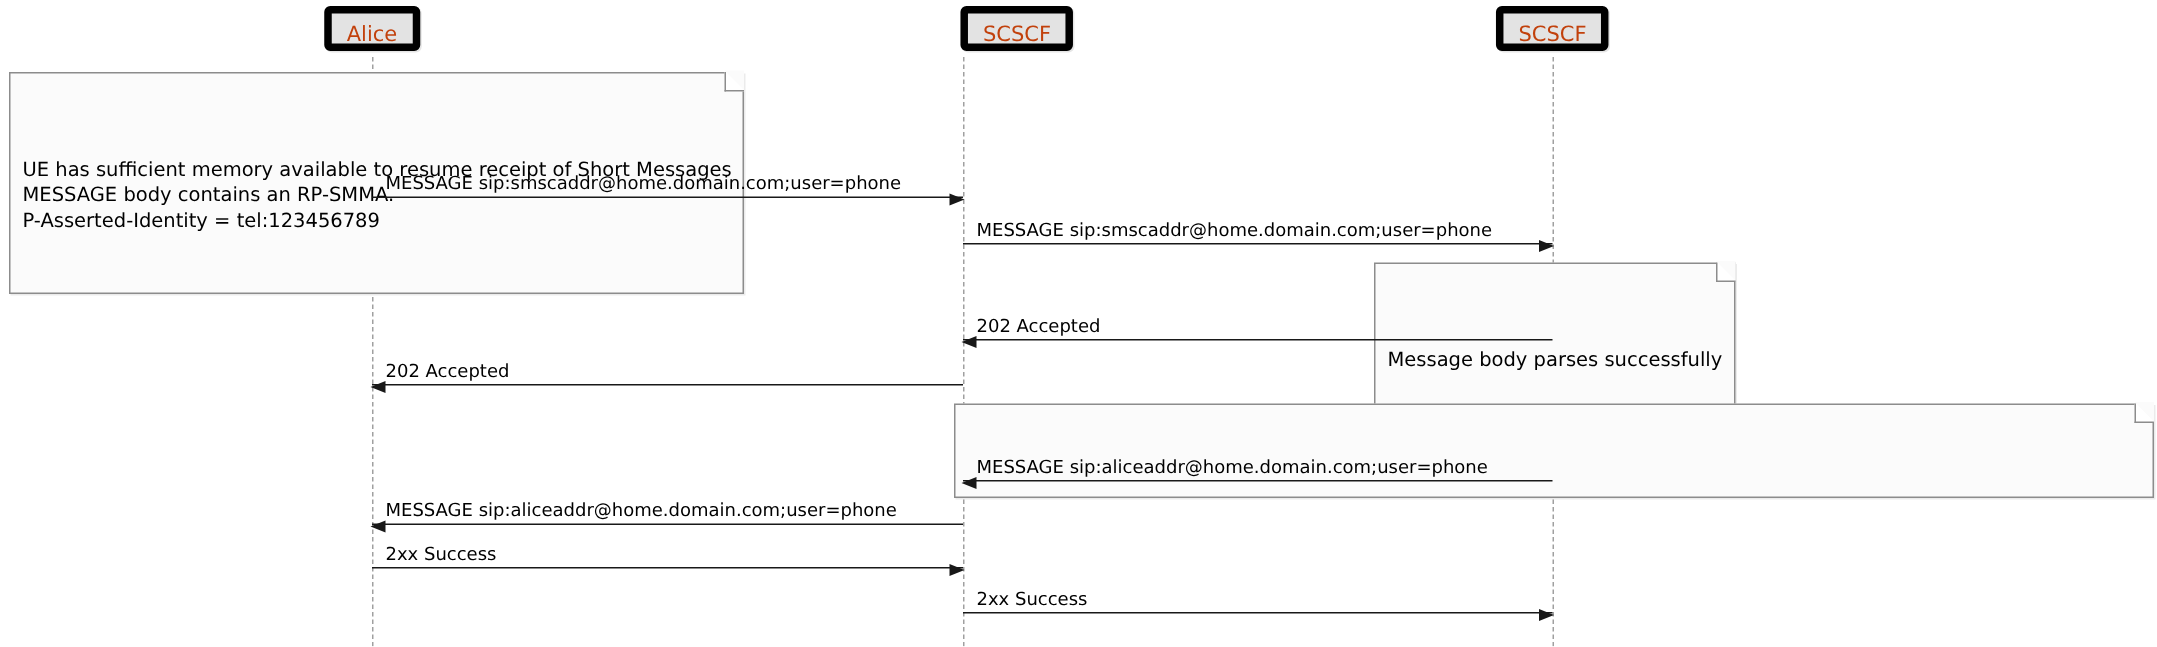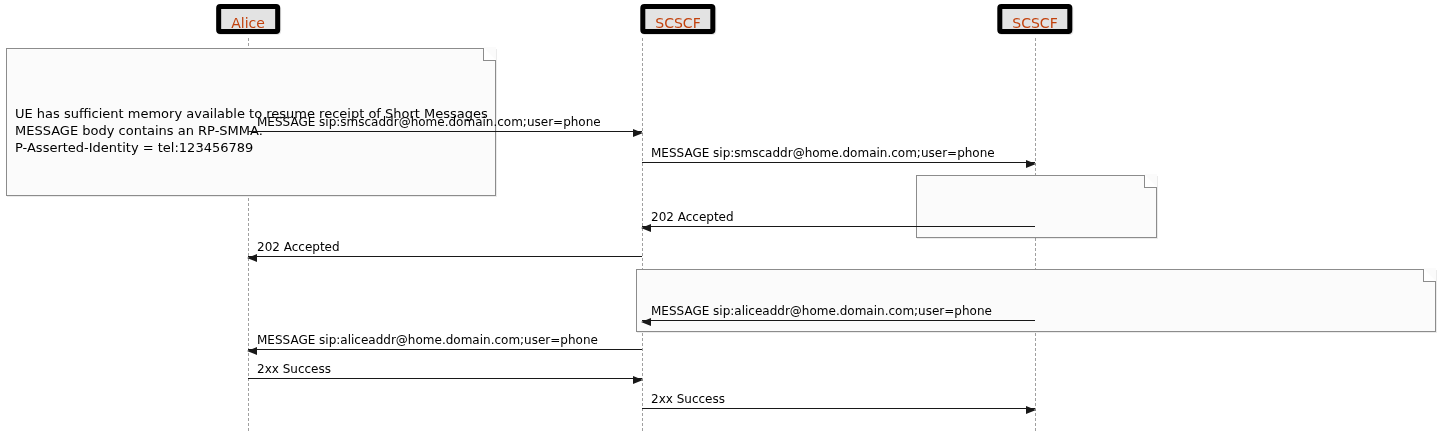--- a/index.html
+++ b/index.html
@@ -147,20 +147,21 @@
   </div>
 
   <div class="message" style="left:642px; width:393px; top:141px;">
     <span class="msg-label from-left">MESSAGE sip:smscaddr@home.domain.com;user=phone</span>
     <span class="msg-line"></span>
     <span class="msg-head right"></span>
   </div>
 
   <div class="note" style="left:916px; top:175px; width:241px;">
     <span class="fold"></span>
+    <span class="note-text">Message body parses successfully</span>
   </div>
 
   <div class="message" style="left:642px; width:393px; top:205px;">
     <span class="msg-label from-left">202 Accepted</span>
     <span class="msg-line"></span>
     <span class="msg-head left"></span>
   </div>
 
   <div class="message" style="left:248px; width:394px; top:235px;">
     <span class="msg-label from-left">202 Accepted</span>

